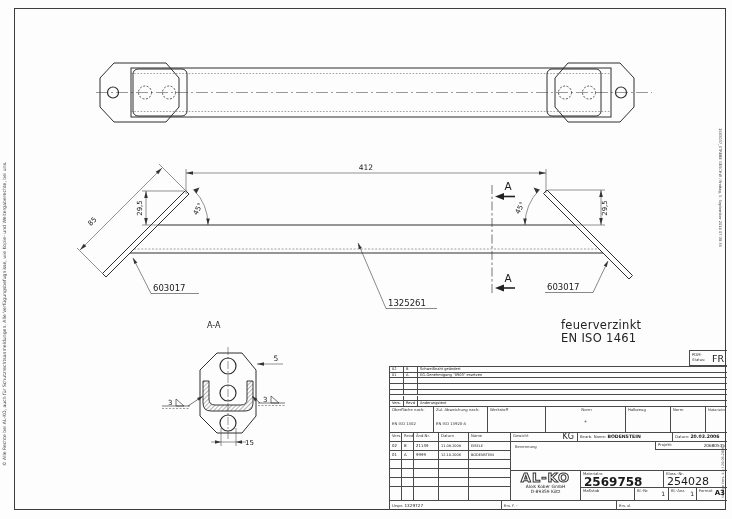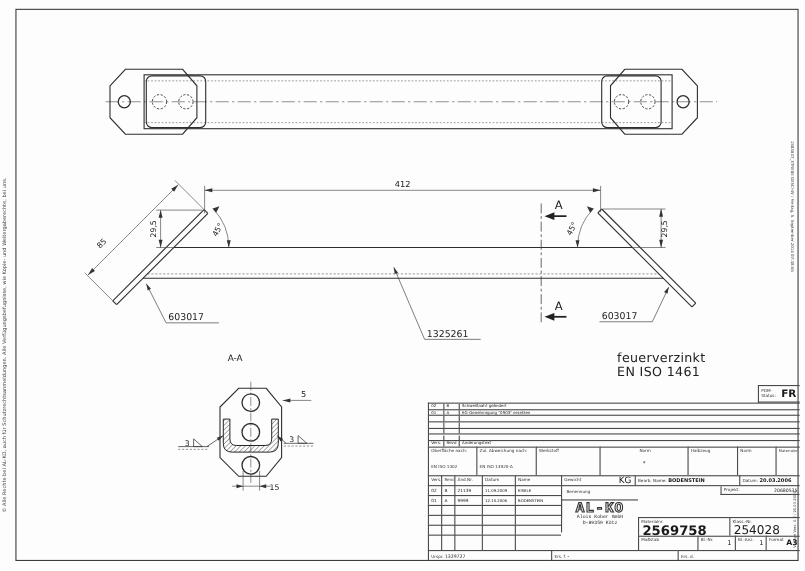--- a/index.html
+++ b/index.html
@@ -197,21 +197,21 @@
   </g>
 </svg>
 
 <div class="abs tb">
 
   <div class="cell" style="left:300px;top:0;width:38px;height:16px;border-bottom:1px solid #4a4a4a;">
     <div class="abs" style="left:2px;top:2px;">
       <div class="lbl" style="padding:0;">PDM-</div>
       <div class="lbl" style="padding:0;">Status:</div>
     </div>
-    <div class="abs" style="right:3px;top:2px;font-size:9.5px;font-weight:bold;">FR</div>
+    <div class="abs" style="right:3px;top:2px;font-size:9.5px;">FR</div>
   </div>
 
   <div class="cell" style="left:0;top:16px;width:338px;height:40px;">
     <div class="revrow" style="top:0;">
       <span class="rc" style="left:0;width:14px;">02</span>
       <span class="rc" style="left:14px;width:14px;">B</span>
       <span class="rc" style="left:28px;width:310px;border-right:none;">Schweißnaht geändert</span>
     </div>
     <div class="revrow" style="top:5.7px;">
       <span class="rc" style="left:0;width:14px;">01</span>
@@ -317,21 +317,21 @@
     <div class="cell" style="left:79px;top:136px;width:42px;height:14px;"></div>
 
   <div class="cell" style="left:121px;top:91px;width:217px;height:29px;">
     <div class="lbl" style="position:absolute;left:2px;top:2px;">Benennung</div>
     <div class="abs" style="right:0;top:0;width:72px;height:8px;border-left:1px solid #4a4a4a;border-bottom:1px solid #4a4a4a;">
       <span class="lbl" style="float:left;">Projekt:</span>
       <span style="float:right;font-size:4.2px;line-height:7px;padding-right:2px;">20680535</span>
     </div>
   </div>
 
-  <div class="cell" style="left:121px;top:104px;width:70px;height:30px;text-align:center;font-family:Liberation Mono, monospace;">
+  <div class="cell" style="left:121px;top:120px;width:70px;height:30px;text-align:center;">
     <div class="logoTxt">AL-KO</div>
     <div style="font-size:4.4px;line-height:5px;">Alois Kober GmbH</div>
     <div style="font-size:4.4px;line-height:5px;">D-89359 Kötz</div>
   </div>
   <div class="cell" style="left:191px;top:120px;width:83px;height:17px;">
     <div class="lbl">Materialnr.</div>
     <div class="b" style="font-size:12px;line-height:11px;padding-left:3px;">2569758</div>
   </div>
   <div class="cell" style="left:274px;top:120px;width:64px;height:17px;">
     <div class="lbl">Klass.-Nr.</div>

